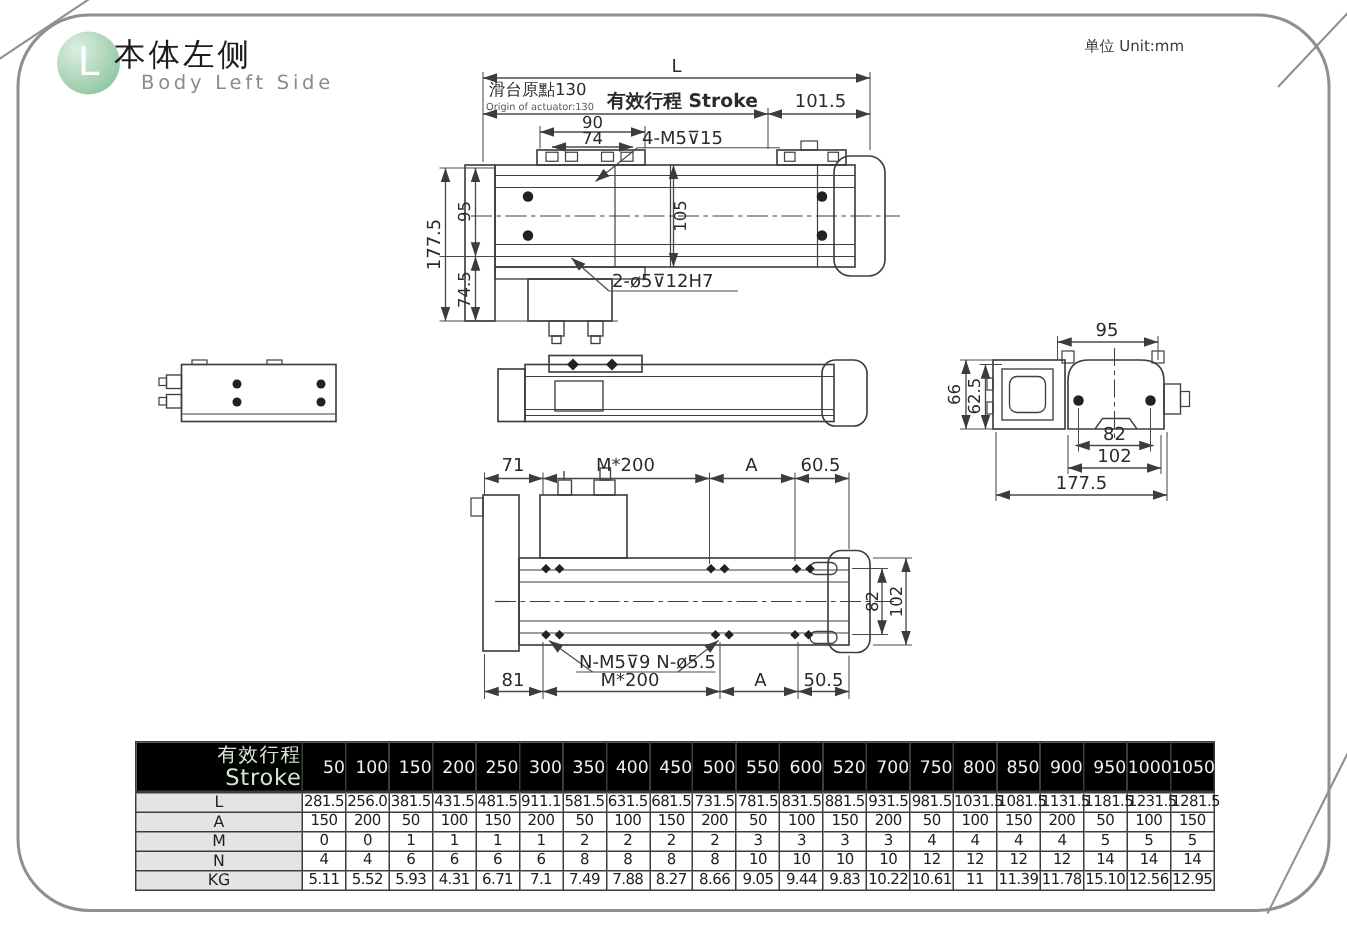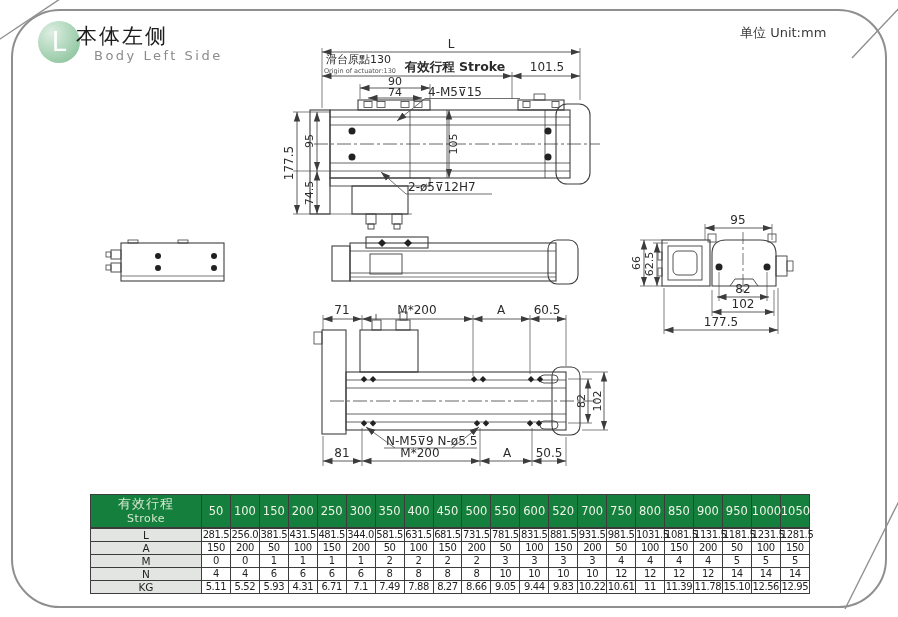--- a/index.html
+++ b/index.html
@@ -15,46 +15,46 @@
     font-size:26px;font-weight:400;
   }
   .title-cn{
     position:absolute;left:76px;top:22px;font-size:21px;color:#1c1c1c;
     letter-spacing:2px;font-weight:500;
   }
   .title-en{
     position:absolute;left:94px;top:48px;font-size:13px;color:#8b8b8b;letter-spacing:2.5px;
   }
   .unit-label{
-    position:absolute;left:740px;top:24px;font-size:13px;color:#3a3a3a;
+    position:absolute;left:723px;top:24px;font-size:10px;color:#3a3a3a;
   }
   svg{position:absolute;left:0;top:0;}
   svg text{fill:#2b2b2b;font-family:"DejaVu Sans","Liberation Sans",sans-serif;}
   .dimtxt{font-size:12px;}
   .dimtxt-s{font-size:11px;}
   .cntxt{font-size:11px;}
   .entxt{font-size:6.5px;fill:#555;}
   .strokelbl{font-size:12.5px;font-weight:600;}
   .callout{font-size:12px;}
   
   .spec-table{
     position:absolute;left:90px;top:494px;width:720px;
     border-collapse:collapse;table-layout:fixed;
   }
   .spec-table th,.spec-table td{
     border:1px solid #3c3c3c;text-align:center;vertical-align:middle;
     padding:0;overflow:visible;white-space:nowrap;
   }
   .spec-table thead th{
-    background:#15803d;height:32px;font-weight:400;
-    color:#eef4e6;font-size:11.5px;border-bottom:2px solid #3c3c3c;
+    background:#000000;height:32px;font-weight:400;
+    color:#eef4e6;font-size:11.5px;border-bottom:2px solid #3c3c3c;text-align:right;
   }
   .spec-table th.stroke-h{width:110px;color:#d6e7cf;}
   .spec-table th.stroke-h div{font-size:13px;letter-spacing:1px;line-height:15px;}
-  .spec-table th.stroke-h div.en{font-size:11px;letter-spacing:0.5px;}
+  .spec-table th.stroke-h div.en{font-size:15px;letter-spacing:0.5px;}
   .spec-table tbody td{
     background:#fff;height:12px;font-size:10px;letter-spacing:-0.4px;color:#1f1f1f;line-height:12px;
   }
   .spec-table tbody td.rowlab{background:#e3e5e2;letter-spacing:0;font-size:10.5px;}
 </style>
 </head>
 <body>
 
 <svg width="898" height="617" viewBox="0 0 898 617">
   <defs>
@@ -364,21 +364,21 @@
       </tr>
   </thead>
   <tbody>
       <tr>
         <td class="rowlab">L</td>
         <td>281.5</td>
         <td>256.0</td>
         <td>381.5</td>
         <td>431.5</td>
         <td>481.5</td>
-        <td>344.0</td>
+        <td>911.1</td>
         <td>581.5</td>
         <td>631.5</td>
         <td>681.5</td>
         <td>731.5</td>
         <td>781.5</td>
         <td>831.5</td>
         <td>881.5</td>
         <td>931.5</td>
         <td>981.5</td>
         <td>1031.5</td>

